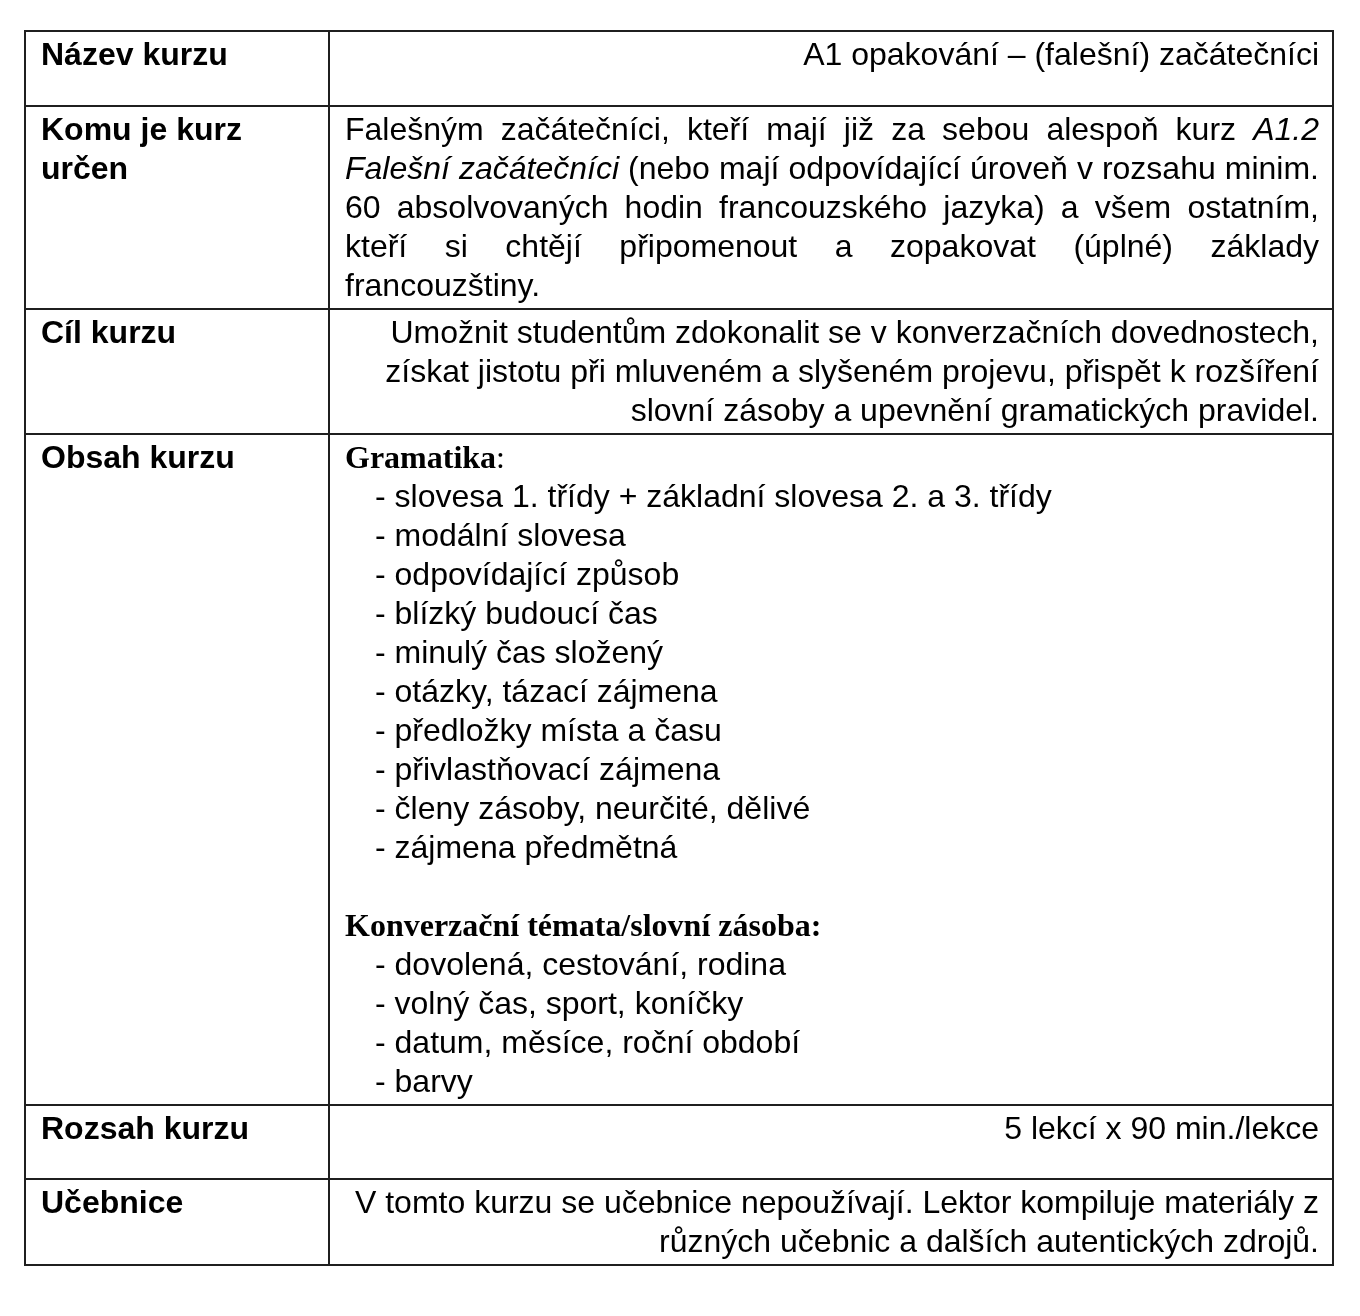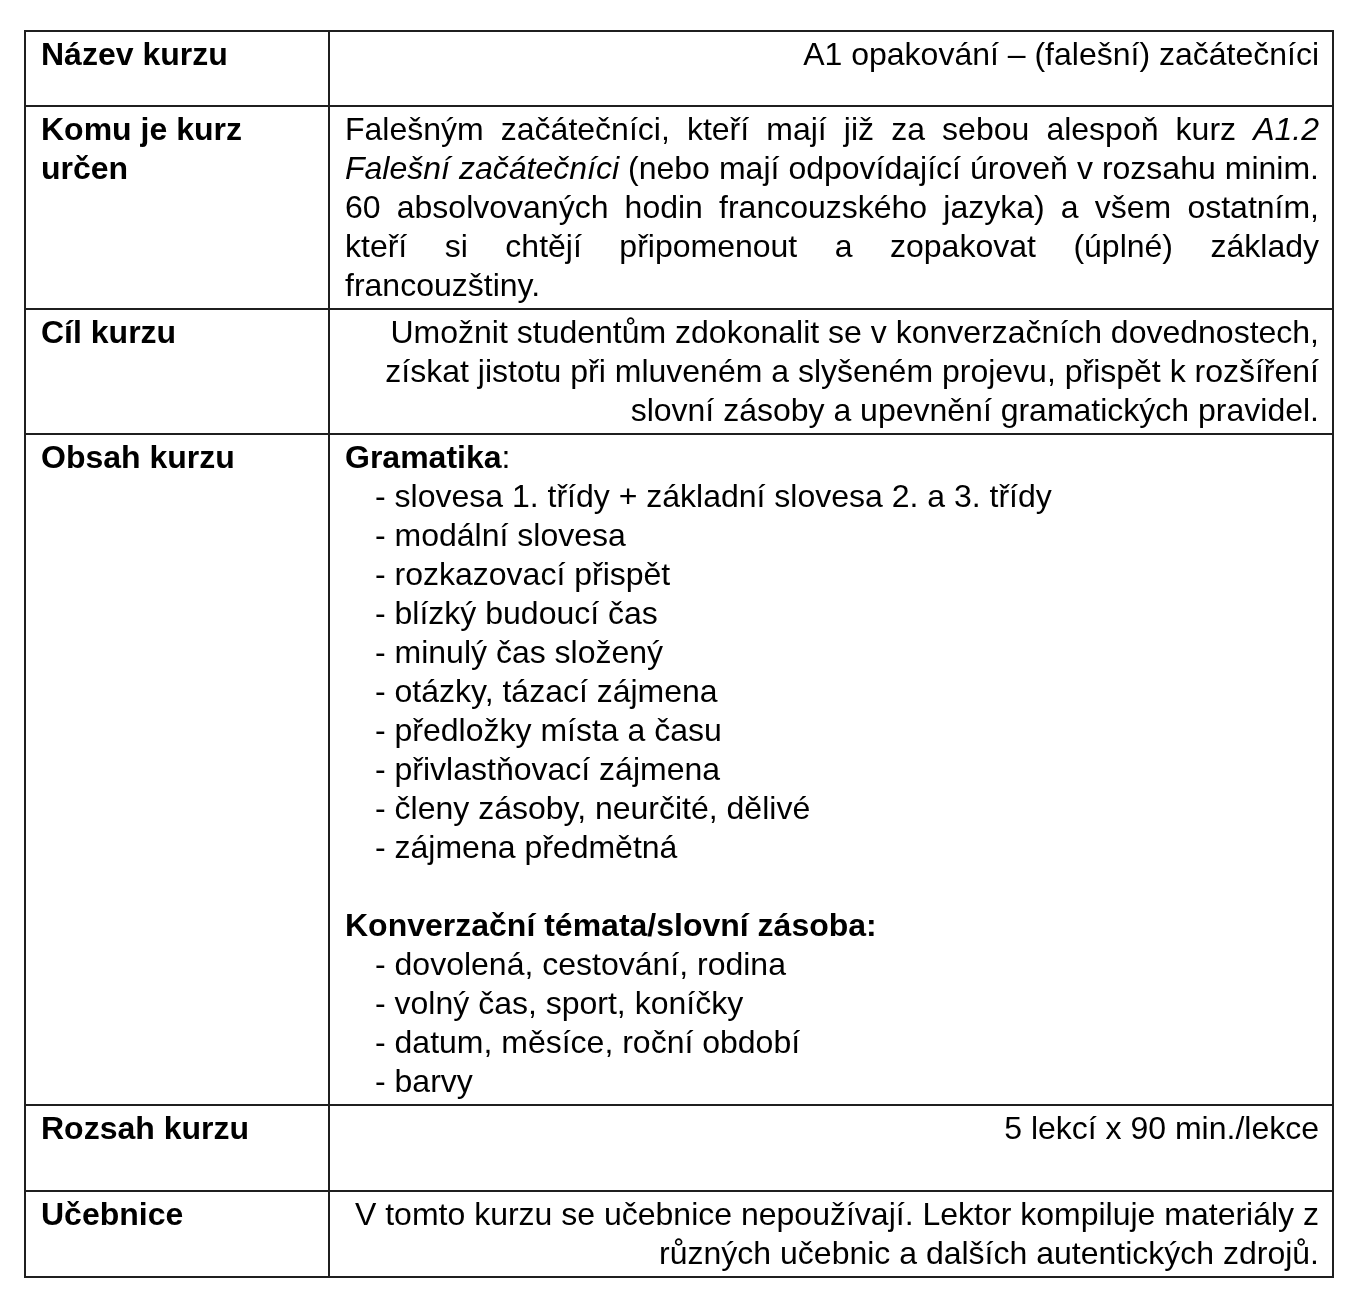--- a/index.html
+++ b/index.html
@@ -31,28 +31,28 @@
   }
   td.label-cell {
     font-weight: bold;
     padding-left: 17px;
     padding-right: 8px;
   }
   tr.r1 { height: 75px; }
   tr.r2 { height: 185px; }
   tr.r3 { height: 99px; }
   tr.r4 { height: 668px; }
-  tr.r5 { height: 86px; }
+  tr.r5 { height: 74px; }
   tr.r6 { height: 80px; }
   .para { text-align: right; }
   .para.justify {
     text-align: justify;
     text-justify: inter-word;
   }
-  .heading { font-weight: normal; }
+  .heading { font-weight: normal; font-family: Liberation Serif, serif; }
   .list-item { margin-left: 30px; }
   .spacer { height: 39px; }
   .seg-i { font-style: italic; }
   .seg-b { font-weight: bold; }
 </style>
 </head>
 <body>
 
 <table class="course-table">
   <colgroup>
@@ -78,21 +78,21 @@
           <div class="para"><span>Umožnit studentům zdokonalit se v konverzačních dovednostech, získat jistotu při mluveném a slyšeném projevu, přispět k rozšíření slovní zásoby a upevnění gramatických pravidel.</span></div>
         </td>
     </tr>
     <tr class="r4">
       <td class="label-cell"><span>Obsah kurzu</span></td>
       <td class="content-cell">
           <div class="heading"><span class="seg-b">Gramatika</span><span>:</span></div>
           <div class="dash-list">
             <div class="list-item">- slovesa 1. třídy + základní slovesa 2. a 3. třídy</div>
             <div class="list-item">- modální slovesa</div>
-            <div class="list-item">- rozkazovací přispět</div>
+            <div class="list-item">- odpovídající způsob</div>
             <div class="list-item">- blízký budoucí čas</div>
             <div class="list-item">- minulý čas složený</div>
             <div class="list-item">- otázky, tázací zájmena</div>
             <div class="list-item">- předložky místa a času</div>
             <div class="list-item">- přivlastňovací zájmena</div>
             <div class="list-item">- členy zásoby, neurčité, dělivé</div>
             <div class="list-item">- zájmena předmětná</div>
           </div>
           <div class="spacer"></div>
           <div class="heading"><span class="seg-b">Konverzační témata/slovní zásoba:</span></div>

